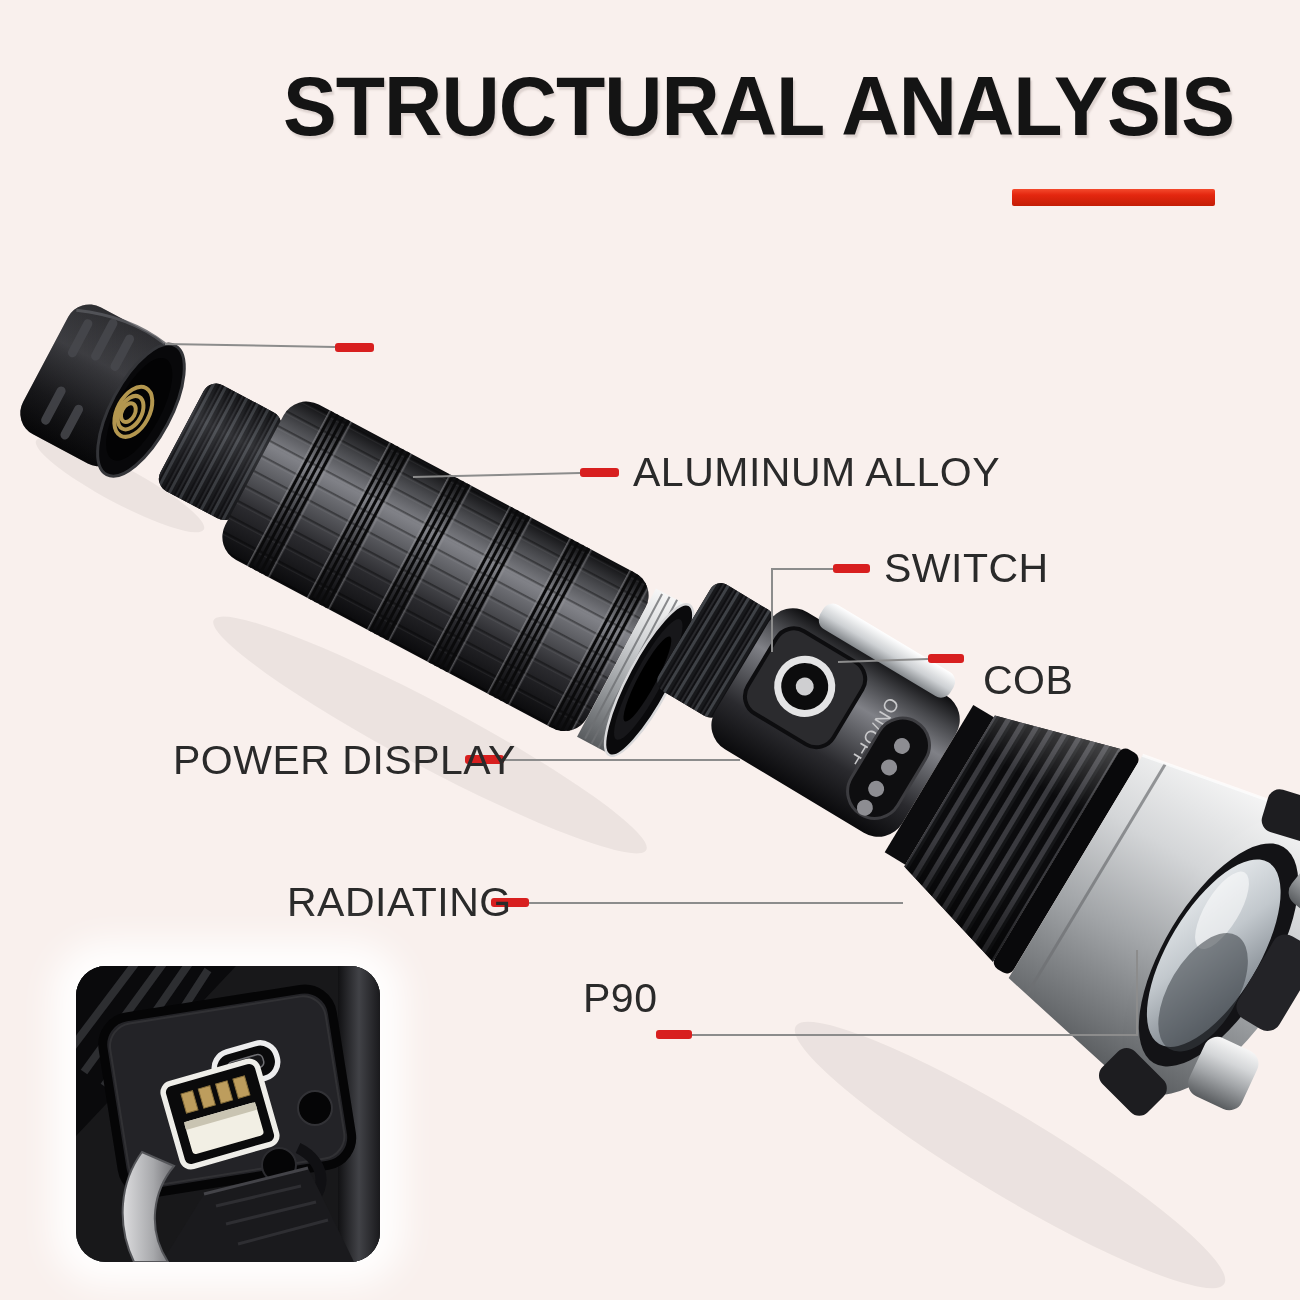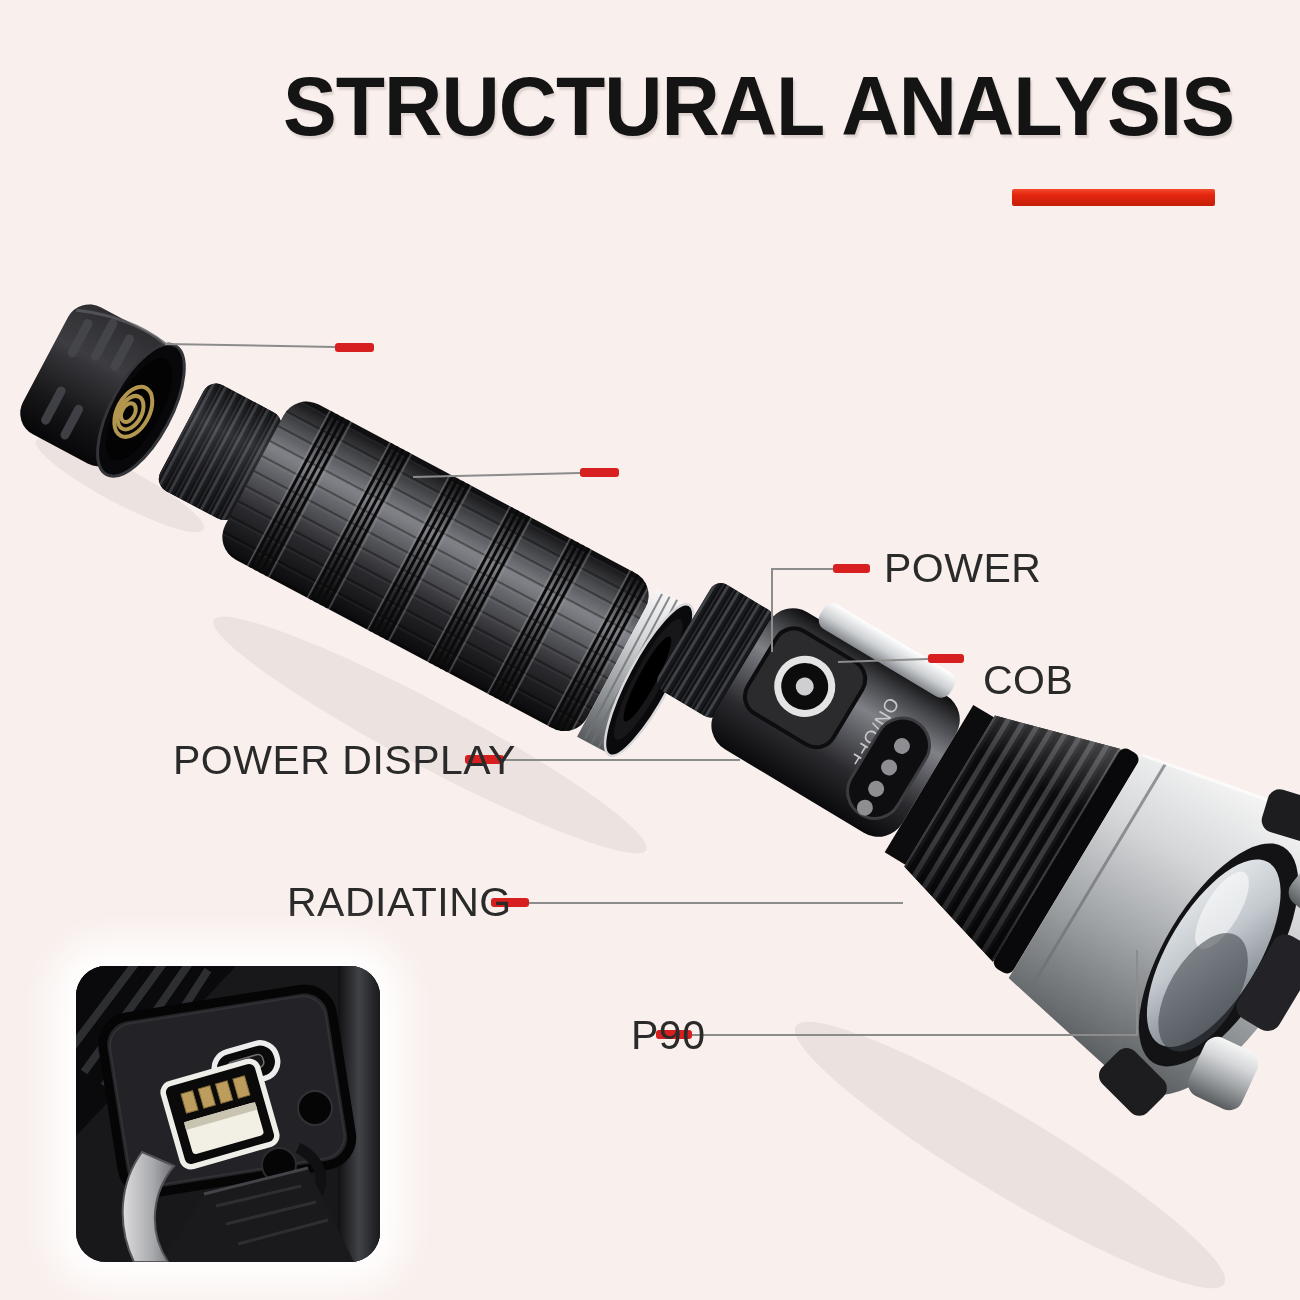--- a/index.html
+++ b/index.html
@@ -26,21 +26,21 @@
     position:absolute;transform:translateY(-50%);
     font-size:41px;letter-spacing:.5px;line-height:1;
     color:var(--label-text,#2a2a2a);white-space:nowrap;
   }
   .lbl-tail-cap{left:389px;top:347px;}
   .lbl-aluminum{left:633px;top:472px;}
   .lbl-switch{left:884px;top:568px;}
   .lbl-cob{left:983px;top:680px;}
   .lbl-power{left:173px;top:760px;text-align:right;}
   .lbl-radiating{left:287px;top:902px;}
-  .lbl-p90{left:583px;top:1035px;margin-left:48px;}
+  .lbl-p90{left:583px;top:998px;}
   .inset{
     position:absolute;left:76px;top:966px;width:304px;height:296px;
     border-radius:30px;overflow:hidden;background:#141416;
     box-shadow:0 0 34px 24px rgba(255,255,255,.95);
   }
 </style>
 </head>
 <body>
 
 <div class="stage">
@@ -206,21 +206,22 @@
       <rect x="928" y="654" width="36" height="9" rx="3"></rect>
       <rect x="465" y="755" width="39" height="9" rx="3"></rect>
       <rect x="491" y="898" width="38" height="9" rx="3"></rect>
       <rect x="656" y="1030" width="36" height="9" rx="3"></rect>
     </g>
   </svg>
 
   <div class="page-title">STRUCTURAL ANALYSIS</div>
   <div class="title-bar"></div>
 
-  <div class="callout-label lbl-switch"><span>POWER</span></div>
+  <div class="callout-label lbl-aluminum"><span>ALUMINUM ALLOY</span></div>
+  <div class="callout-label lbl-switch"><span>SWITCH</span></div>
   <div class="callout-label lbl-cob"><span>COB</span></div>
   <div class="callout-label lbl-power"><span>POWER DISPLAY</span></div>
   <div class="callout-label lbl-radiating"><span>RADIATING</span></div>
   <div class="callout-label lbl-p90"><span>P90</span></div>
 
   <div class="inset">
     <svg width="304" height="296" viewBox="0 0 304 296">
       <defs>
         <linearGradient id="gEdge" x1="0" y1="0" x2="1" y2="0">
           <stop offset="0" stop-color="#101012"></stop>

